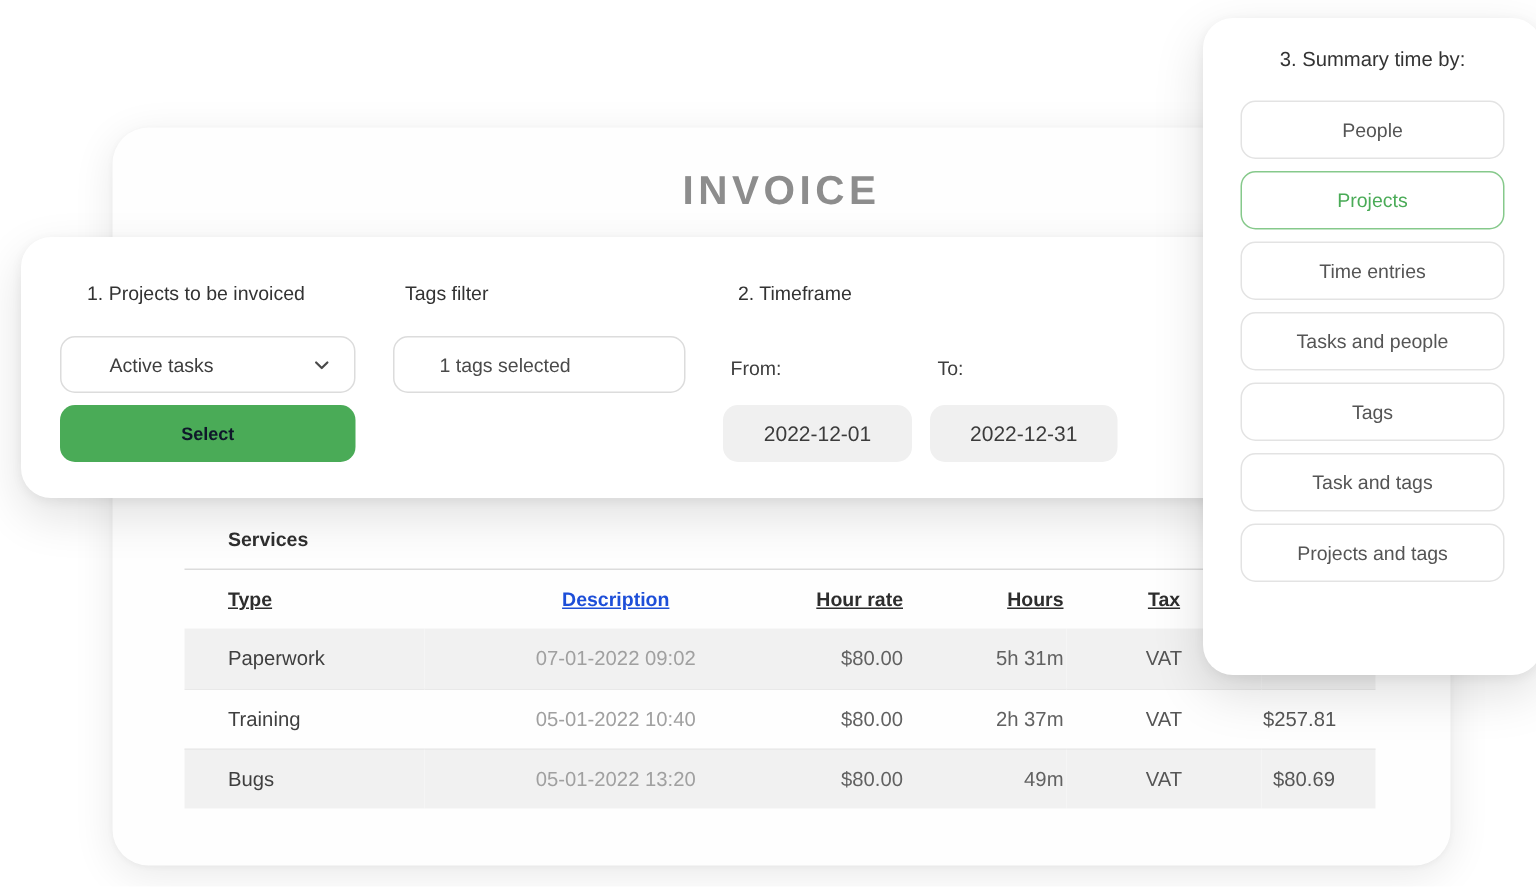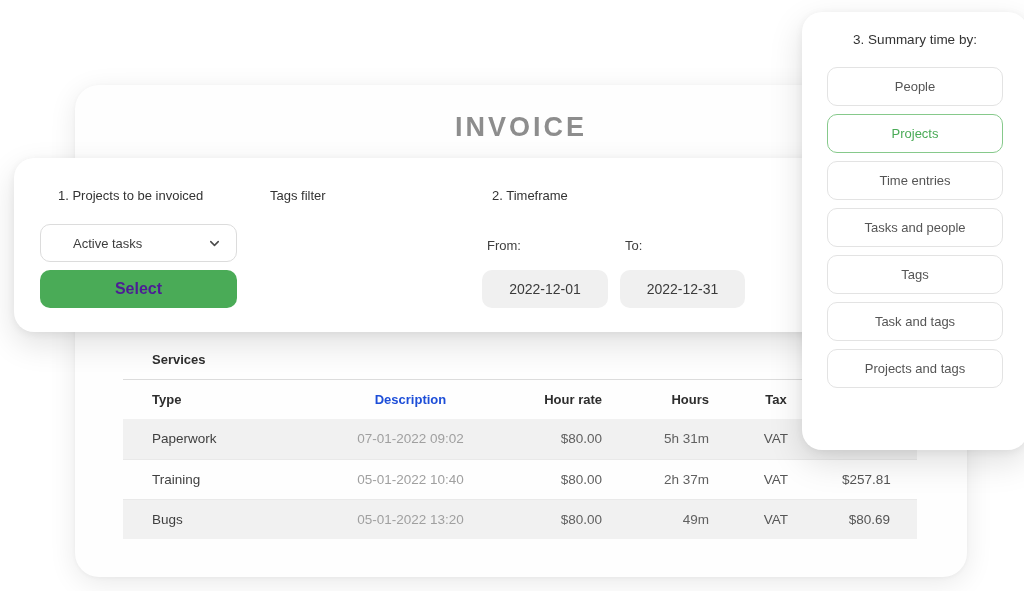--- a/index.html
+++ b/index.html
@@ -26,21 +26,21 @@
   }
   .table-area{
     position:absolute;left:48px;top:294px;width:794px;
     border-top:1px solid #dcdcdc;
   }
   table{border-collapse:collapse;table-layout:fixed;width:794px;}
   col.w-type{width:160px}col.w-desc{width:255px}col.w-rate{width:68px}
   col.w-hours{width:105px}col.w-tax{width:130px}col.w-amt{width:76px}
   th{
     height:37px;font-size:13px;font-weight:bold;color:#2d2d2d;
-    vertical-align:middle;white-space:nowrap;
+    vertical-align:middle;white-space:nowrap;text-decoration:underline;
   }
   td{
     height:40px;font-size:13.5px;vertical-align:middle;white-space:nowrap;
     box-sizing:border-box;
   }
   tbody tr{border-bottom:1px solid #e9e9e9;}
   tbody tr:last-child{border-bottom:none;}
   tbody tr:nth-child(odd){background:#f1f1f1;}
   .c-type{text-align:left;padding-left:29px;color:#3f3f3f;}
   th.c-type{color:#2d2d2d;}
@@ -72,21 +72,21 @@
   .select-box svg{flex:0 0 auto;}
   .tags-box{
     position:absolute;left:248px;top:66px;width:195px;height:38px;
     box-sizing:border-box;border:1px solid #dcdcdc;border-radius:10px;
     display:flex;align-items:center;padding-left:30px;
     font-size:13px;color:#4a4a4a;background:#fff;cursor:pointer;
   }
   .select-btn{
     position:absolute;left:26px;top:112px;width:197px;height:38px;
     border:none;border-radius:10px;background:var(--accent,#4aab57);
-    color:#4c1d95;font-size:16px;font-weight:bold;cursor:pointer;
+    color:#0f172a;font-size:12px;font-weight:bold;cursor:pointer;
     font-family:inherit;
   }
   .date-label{position:absolute;top:80px;font-size:13px;color:#3e3e3e;}
   .date-label.from{left:473px;}
   .date-label.to{left:611px;}
   .date-box{
     position:absolute;top:112px;height:38px;box-sizing:border-box;
     background:#f0f0f0;border-radius:10px;
     display:flex;align-items:center;justify-content:center;
     font-size:14px;color:#3b3b3b;cursor:pointer;
@@ -180,20 +180,23 @@
 
   <div class="select-box">
     <span>Active tasks</span>
     <svg width="15" height="15" viewBox="0 0 24 24" fill="none" stroke="#4a4a4a" stroke-width="2.4" stroke-linecap="round" stroke-linejoin="round">
         <path d="M6 9l6 6 6-6"></path>
       </svg>
   </div>
 
   <button class="select-btn">Select</button>
 
+  <div class="tags-box">
+    <span>1 tags selected</span>
+  </div>
 
   <div class="date-label from">From:</div>
   <div class="date-label to">To:</div>
   <div class="date-box from">2022-12-01</div>
   <div class="date-box to">2022-12-31</div>
 </div>
 
 <div class="summary-panel">
   <div class="sp-title">3. Summary time by:</div>
   <div class="sp-buttons">

